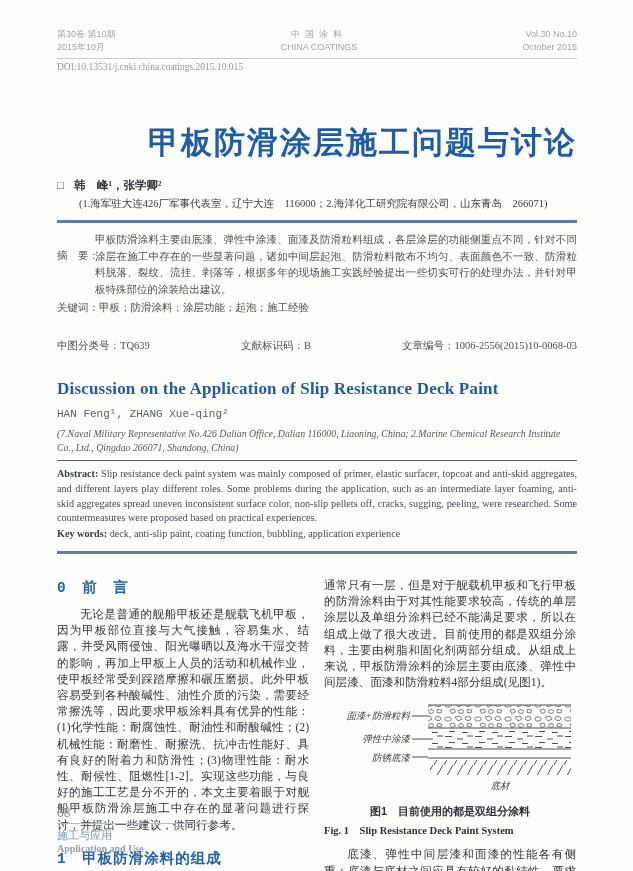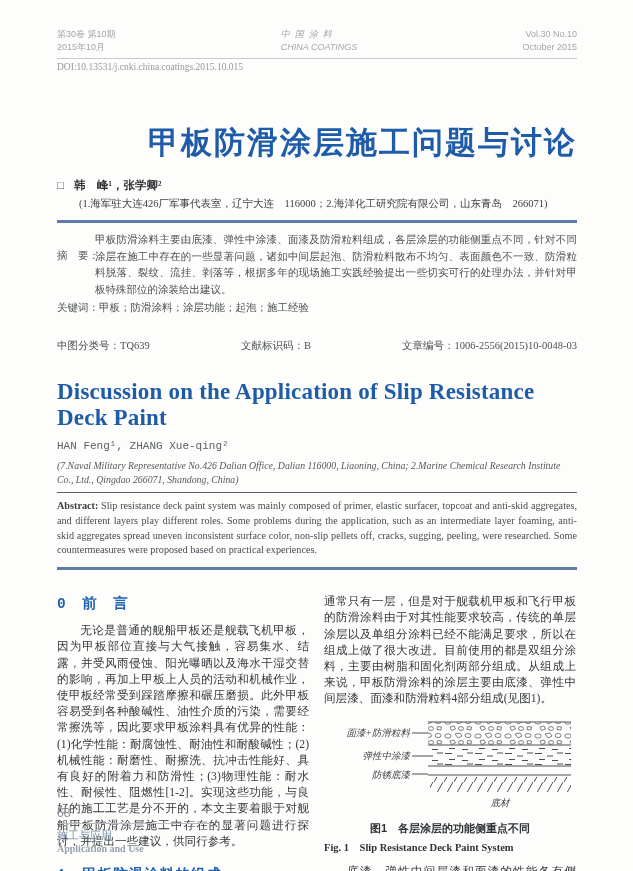--- a/index.html
+++ b/index.html
@@ -2,40 +2,40 @@
 <html><head>
 <meta charset="utf-8">
 <style>
   html,body{margin:0;padding:0;background:#e8e8e8;}
   .page{position:relative;width:633px;height:871px;margin:0 auto;background:#fdfdfb;
         font-family:"Liberation Serif",serif;overflow:hidden;box-sizing:border-box;
         padding:28px 56px 0 57px;color:#33373c;}
   
   .jheader{display:flex;justify-content:space-between;font-size:9px;line-height:13px;color:#a2a6ab;
            font-family:"Liberation Sans",sans-serif;}
-  .jheader .c{font-style:italic;}
+  .jheader .c{text-align:center;}
   .jheader .r{text-align:right;}
   .jname-cn{letter-spacing:5px;}
   .header-rule{border:none;border-top:1px solid #c9ccd0;margin:4px 0 0;}
   .doi{font-size:9.5px;color:#94989d;margin-top:3px;font-family:"Liberation Serif",serif;}
   
   .title-cn{margin-top:50px;font-size:31px;font-weight:bold;color:#1e5ca9;letter-spacing:2px;
             font-family:"Liberation Sans",sans-serif;text-align:right;}
   .authors-cn{margin-top:14px;font-size:11.5px;font-weight:bold;color:#2f3338;}
   .authors-cn .marker{margin-right:10px;font-weight:normal;color:#4a4f55;}
   .affil-cn{margin-top:4px;padding-left:22px;font-size:10.5px;color:#3a3e44;}
   .rule-blue{height:3px;background:#5f7da8;border:none;margin:9px 0 0;}
   
   .abs-block{margin-top:9px;font-size:10.5px;line-height:16.5px;color:#4b5055;}
   .abs-row{position:relative;padding-left:38px;text-align:justify;}
   .abs-row .lbl{position:absolute;left:0;top:16px;}
   .kw-row{margin-top:2px;}
   .clc-row{display:flex;justify-content:space-between;margin-top:21px;}
   
-  .title-en{margin-top:25px;font-size:23px;font-weight:bold;color:#1e5ca9;letter-spacing:0.2px;}
+  .title-en{margin-top:25px;font-size:17px;font-weight:bold;color:#1e5ca9;letter-spacing:0.2px;}
   .authors-en{margin-top:9px;font-size:11px;color:#5a6066;font-family:Liberation Mono, monospace;}
   .affil-en{margin-top:7px;font-size:9.8px;font-style:italic;color:#55595e;line-height:13.5px;}
   .rule-thin{border:none;border-top:1px solid #5a5f66;margin:6px 0 0;}
   .abs-en{margin-top:6px;font-size:10.2px;line-height:14.8px;text-align:justify;color:#474c52;}
   .abs-en .lbl{font-weight:bold;color:#3a3f44;}
   .kw-en{font-size:10.2px;line-height:14.8px;color:#474c52;margin-top:1px;}
   .kw-en .lbl{font-weight:bold;color:#3a3f44;}
   
   .body-cols{display:flex;gap:15px;margin-top:24px;}
   .col{width:252px;overflow:hidden;}
@@ -94,31 +94,34 @@
     <div class="abs-row">
       <span class="lbl">摘　要：</span>
       <span>甲板防滑涂料主要由底漆、弹性中涂漆、面漆及防滑粒料组成，各层涂层的功能侧重点不同，针对不同涂层在施工中存在的一些显著问题，诸如中间层起泡、防滑粒料散布不均匀、表面颜色不一致、防滑粒料脱落、裂纹、流挂、剥落等，根据多年的现场施工实践经验提出一些切实可行的处理办法，并针对甲板特殊部位的涂装给出建议。</span>
     </div>
     <div class="kw-row">
       <span>关键词：</span><span>甲板；防滑涂料；涂层功能；起泡；施工经验</span>
     </div>
     <div class="clc-row">
       <span>中图分类号：TQ639</span>
       <span>文献标识码：B</span>
-      <span>文章编号：1006-2556(2015)10-0048-03</span>
+      <span>文章编号：1006-2556(2015)10-0068-03</span>
     </div>
   </div>
 
   <div class="title-en">Discussion on the Application of Slip Resistance Deck Paint</div>
   <div class="authors-en">HAN Feng¹, ZHANG Xue-qing²</div>
   <div class="affil-en">(7.Naval Military Representative No.426 Dalian Office, Dalian 116000, Liaoning, China; 2.Marine Chemical Research Institute Co., Ltd., Qingdao 266071, Shandong, China)</div>
   <hr class="rule-thin">
 
   <div class="abs-en">
     <span class="lbl">Abstract:</span><span> Slip resistance deck paint system was mainly composed of primer, elastic surfacer, topcoat and anti-skid aggregates, and different layers play different roles. Some problems during the application, such as an intermediate layer foaming, anti-skid aggregates spread uneven inconsistent surface color, non-slip pellets off, cracks, sugging, peeling, were researched. Some countermeasures were proposed based on practical experiences.</span>
+  </div>
+  <div class="kw-en">
+    <span class="lbl">Key words:</span><span> deck, anti-slip paint, coating function, bubbling, application experience</span>
   </div>
   <hr class="rule-blue">
 
   <div class="body-cols">
     <div class="col">
       <div class="sec-h">0　前　言</div>
       <p class="para indent">无论是普通的舰船甲板还是舰载飞机甲板，因为甲板部位直接与大气接触，容易集水、结露，并受风雨侵蚀、阳光曝晒以及海水干湿交替的影响，再加上甲板上人员的活动和机械作业，使甲板经常受到踩踏摩擦和碾压磨损。此外甲板容易受到各种酸碱性、油性介质的污染，需要经常擦洗等，因此要求甲板涂料具有优异的性能：(1)化学性能：耐腐蚀性、耐油性和耐酸碱性；(2)机械性能：耐磨性、耐擦洗、抗冲击性能好、具有良好的附着力和防滑性；(3)物理性能：耐水性、耐候性、阻燃性[1-2]。实现这些功能，与良好的施工工艺是分不开的，本文主要着眼于对舰船甲板防滑涂层施工中存在的显著问题进行探讨，并提出一些建议，供同行参考。</p>
       <div class="sec-h sec-h2">1　甲板防滑涂料的组成</div>
 
     </div>
@@ -159,21 +162,21 @@
 
           <rect x="104" y="4" width="143" height="23" fill="url(#pebbles)"></rect>
           <line class="figline" x1="104" y1="4" x2="247" y2="4"></line>
           <line class="figline" x1="104" y1="27" x2="247" y2="27"></line>
           <rect x="104" y="28" width="143" height="20" fill="url(#dashes)"></rect>
           <line class="figline" x1="104" y1="48" x2="247" y2="48"></line>
           <line class="figline" x1="104" y1="57" x2="247" y2="57"></line>
           <rect x="106" y="59" width="141" height="15" fill="url(#hatch)"></rect>
           <text class="figlabel" x="176" y="88" text-anchor="middle">底材</text>
         </svg>
-        <div class="cap-cn">图1　各层涂层的功能侧重点不同</div>
+        <div class="cap-cn">图1　目前使用的都是双组分涂料</div>
         <div class="cap-en">Fig. 1　Slip Resistance Deck Paint System</div>
       </div>
 
       <p class="para indent after-fig">底漆、弹性中间层漆和面漆的性能各有侧重：底漆与底材之间应具有较好的黏结性，要求二者之间</p>
     </div>
   </div>
 
   <div class="footer">
     <div class="pgnum">68</div>
     <hr class="footer-line">

